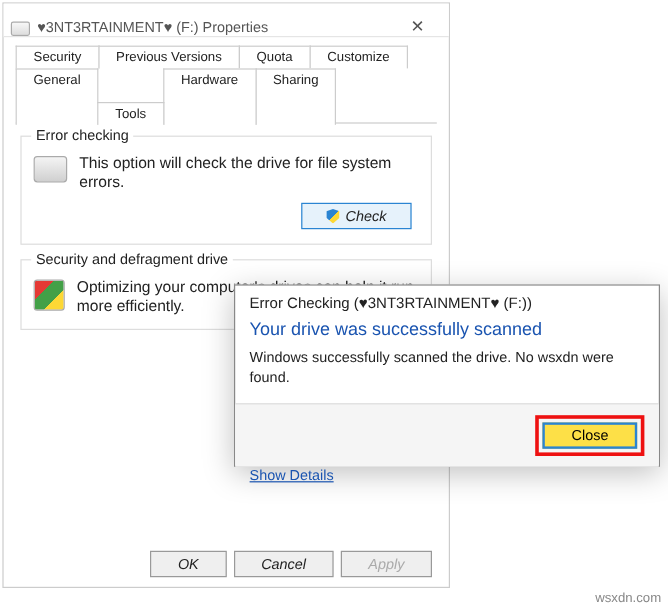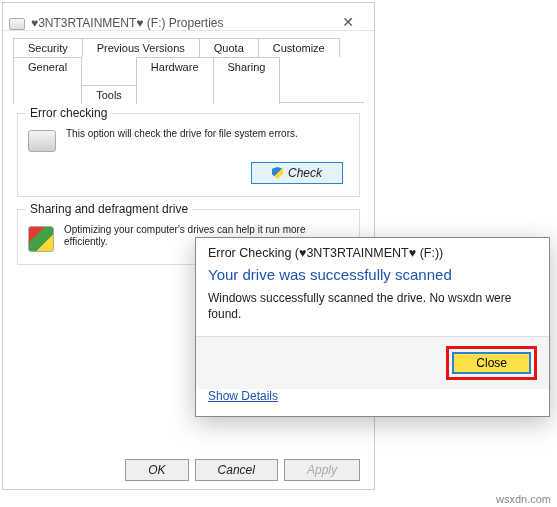--- a/index.html
+++ b/index.html
@@ -45,21 +45,21 @@
     .gb-icon {
       width: 28px; height: 22px; margin-top: 2px;
       background: linear-gradient(#f4f4f4,#d0d0d0);
       border: 1px solid #aaa; border-radius: 3px;
     }
     .gb-icon.defrag {
       background:
         linear-gradient(135deg,#e53935 0 33%,#43a047 33% 66%,#fdd835 66% 100%);
       width: 26px; height: 26px; border-radius: 3px;
     }
-    .gb-text { flex: 1; color: #222; font-size: 10px; line-height: 1.2; }
+    .gb-text { flex: 1; color: #222; font-size: 13px; line-height: 1.2; }
     .gb-btn-row { display: flex; justify-content: flex-end; margin-top: 10px; margin-right: 6px; }
     .btn {
       border: 1px solid #999; background: #efefef;
       padding: 3px 20px; font-size: 12px; color: #222;
       display: inline-flex; align-items: center; gap: 5px; font-style: italic;
     }
     .btn.highlight { border: 1px solid #2a84d2; background: #e6f2fb; }
     .shield {
       display: inline-block; width: 11px; height: 12px; position: relative;
     }
@@ -73,21 +73,21 @@
     .button-bar {
       position: absolute; bottom: 8px; right: 14px;
       display: flex; gap: 6px;
     }
     .button-bar .btn { padding: 3px 22px; }
     .btn.disabled { color: #aaa; }
 
     
     .ec-dialog {
       position: absolute; left: 195px; top: 237px;
-      width: 355px; height: 180px;
+      width: 355px; height: 152px;
       border: 1px solid #888; background: #fff;
       box-shadow: 0 6px 24px rgba(0,0,0,0.25);
     }
     .ec-title {
       padding: 8px 12px 6px 12px; font-size: 12.5px; color: #222;
     }
     .ec-heading {
       padding: 0 12px 8px 12px; color: #1a54b0; font-size: 15px;
     }
     .ec-body {
@@ -150,21 +150,21 @@
       </div>
       <div class="gb-btn-row">
         <div class="btn highlight">
           <span class="shield"></span>
           <span>Check</span>
         </div>
       </div>
     </div>
 
     <div class="groupbox">
-      <div class="legend">Sharing and defragment drive</div>
+      <div class="legend">Security and defragment drive</div>
       <div class="gb-content">
         <div class="gb-icon defrag"></div>
         <div class="gb-text">Optimizing your computer's drives can help it run more efficiently.</div>
       </div>
     </div>
   </div>
 
   <div class="button-bar">
     <div class="btn">OK</div>
     <div class="btn">Cancel</div>

